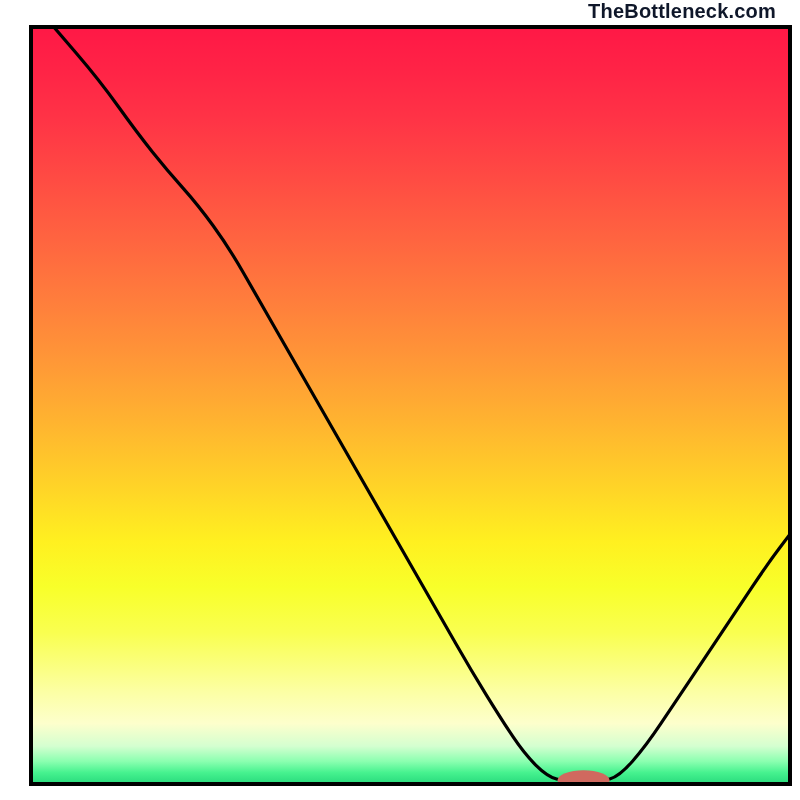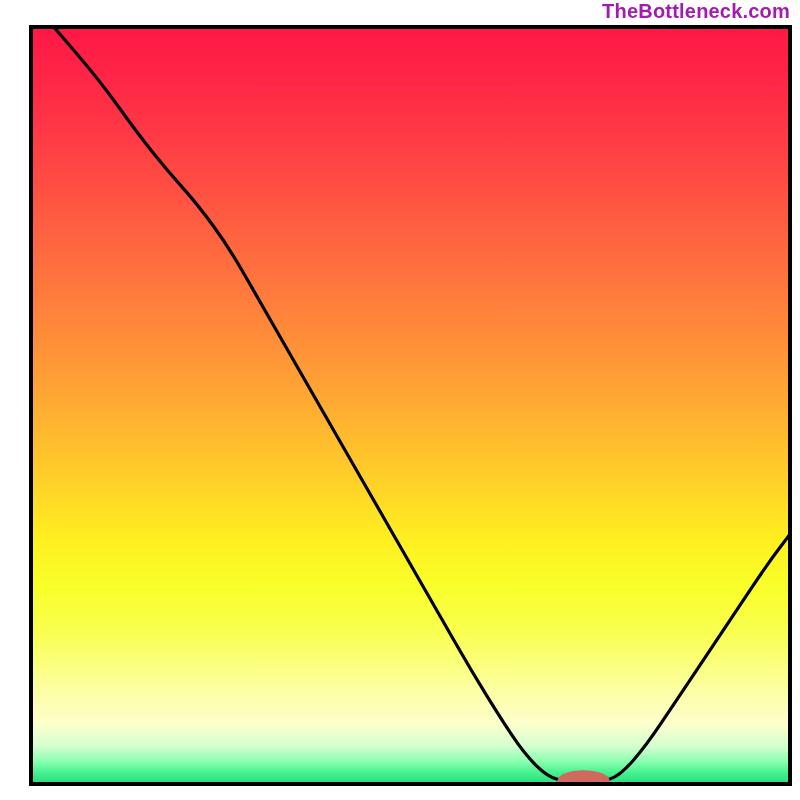--- a/index.html
+++ b/index.html
@@ -12,22 +12,22 @@
     font-family: Arial, Helvetica, sans-serif;
   }
   .stage {
     position: relative;
     width: 800px;
     height: 800px;
   }
   .watermark {
     position: absolute;
     top: 0;
-    right: 10px;
-    color: #a21caf;
+    right: 24px;
+    color: #0f172a;
     font-weight: 600;
     font-size: 20px;
     letter-spacing: 0.2px;
     user-select: none;
   }
   svg {
     position: absolute;
     top: 0;
     left: 0;
   }

